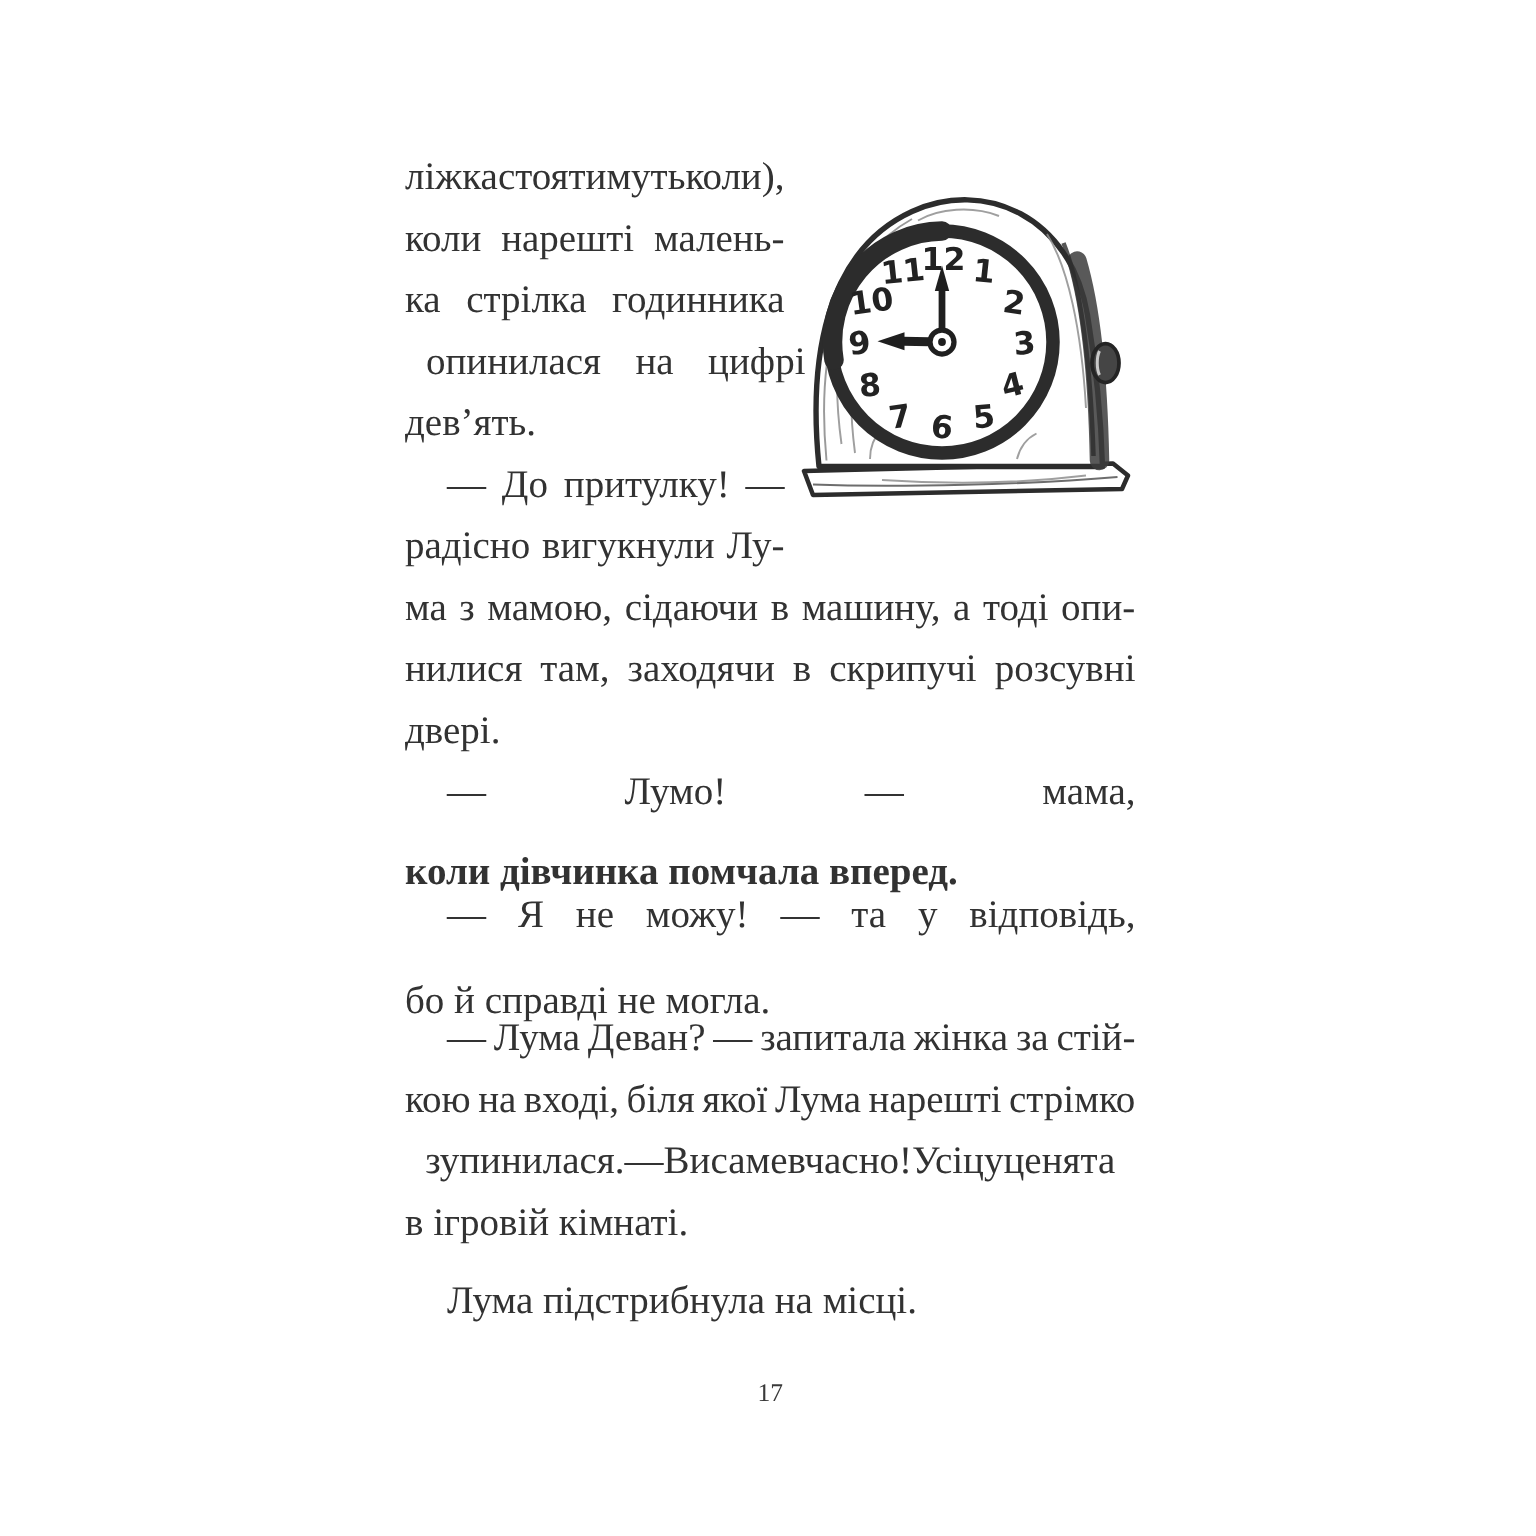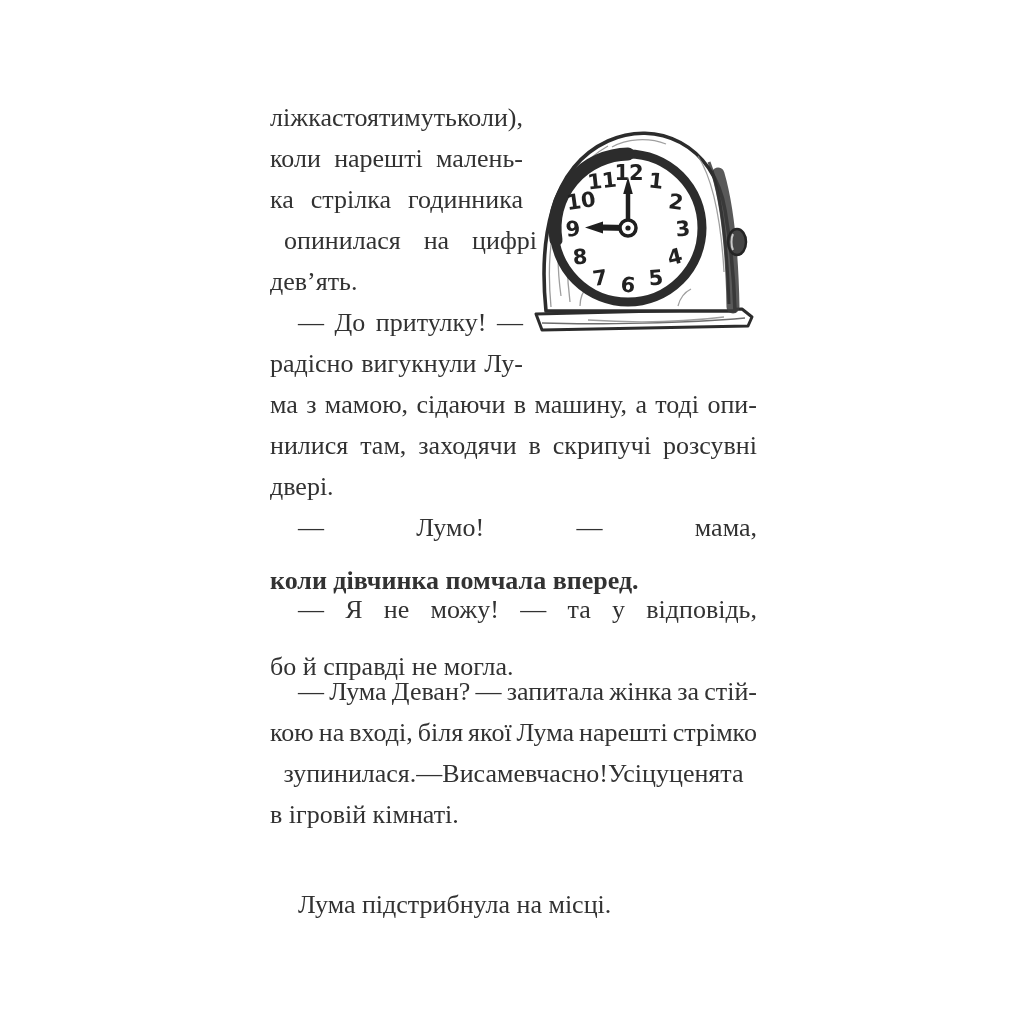--- a/index.html
+++ b/index.html
@@ -67,21 +67,21 @@
       <div class="line full justify" style="top: 425px;"><span>нилися</span><span>там,</span><span>заходячи</span><span>в</span><span>скрипучі</span><span>розсувні</span></div>
       <div class="line full" style="top: 466px;">двері.</div>
       <div class="line full indent justify" style="top: 507px;"><span>—</span><span>Лумо!</span><span>—</span><span>мама,</span></div>
       <div class="line full" style="top: 560px; font-weight: bold;">коли дівчинка помчала вперед.</div>
       <div class="line full indent justify" style="top: 589px;"><span>—</span><span>Я</span><span>не</span><span>можу!</span><span>—</span><span>та</span><span>у</span><span>відповідь,</span></div>
       <div class="line full" style="top: 646px;">бо й справді не могла.</div>
       <div class="line full indent justify" style="top: 671px;"><span>—</span><span>Лума</span><span>Деван?</span><span>—</span><span>запитала</span><span>жінка</span><span>за</span><span>стій-</span></div>
       <div class="line full justify" style="top: 712px;"><span>кою</span><span>на</span><span>вході,</span><span>біля</span><span>якої</span><span>Лума</span><span>нарешті</span><span>стрімко</span></div>
       <div class="line full justify" style="top: 753px; justify-content: center;"><span>зупинилася.</span><span>—</span><span>Ви</span><span>саме</span><span>вчасно!</span><span>Усі</span><span>цуценята</span></div>
       <div class="line full" style="top: 794px;">в ігровій кімнаті.</div>
-      <div class="line full indent" style="top: 884px;">Лума підстрибнула на місці.</div>
+      <div class="line full indent" style="top: 846px;">Лума підстрибнула на місці.</div>
     </div>
 
   <div class="clock-wrap">
     <svg viewBox="0 0 226 210" xmlns="http://www.w3.org/2000/svg">
 
       <g>
         <path d="M8,190 L214,185 L224,193 L220,202 L14,206 Z" fill="#ffffff" stroke="#2c2c2c" stroke-width="3" stroke-linejoin="round"></path>
         <path d="M14,199 C70,201 160,199 217,194" fill="none" stroke="#6d6d6d" stroke-width="1.4"></path>
       </g>
 
@@ -135,14 +135,15 @@
         <circle cx="100" cy="104" r="2.6" fill="#1f1f1f"></circle>
       </g>
 
       <g>
         <ellipse cx="209" cy="118" rx="9" ry="13" fill="#454545" stroke="#242424" stroke-width="2.5"></ellipse>
         <path d="M205,110 C203,114 203,122 205,126" fill="none" stroke="#c9c9c9" stroke-width="2"></path>
       </g>
     </svg>
   </div>
 
+  <div class="pageno">17</div>
 
 </div>
 
 </body></html>

